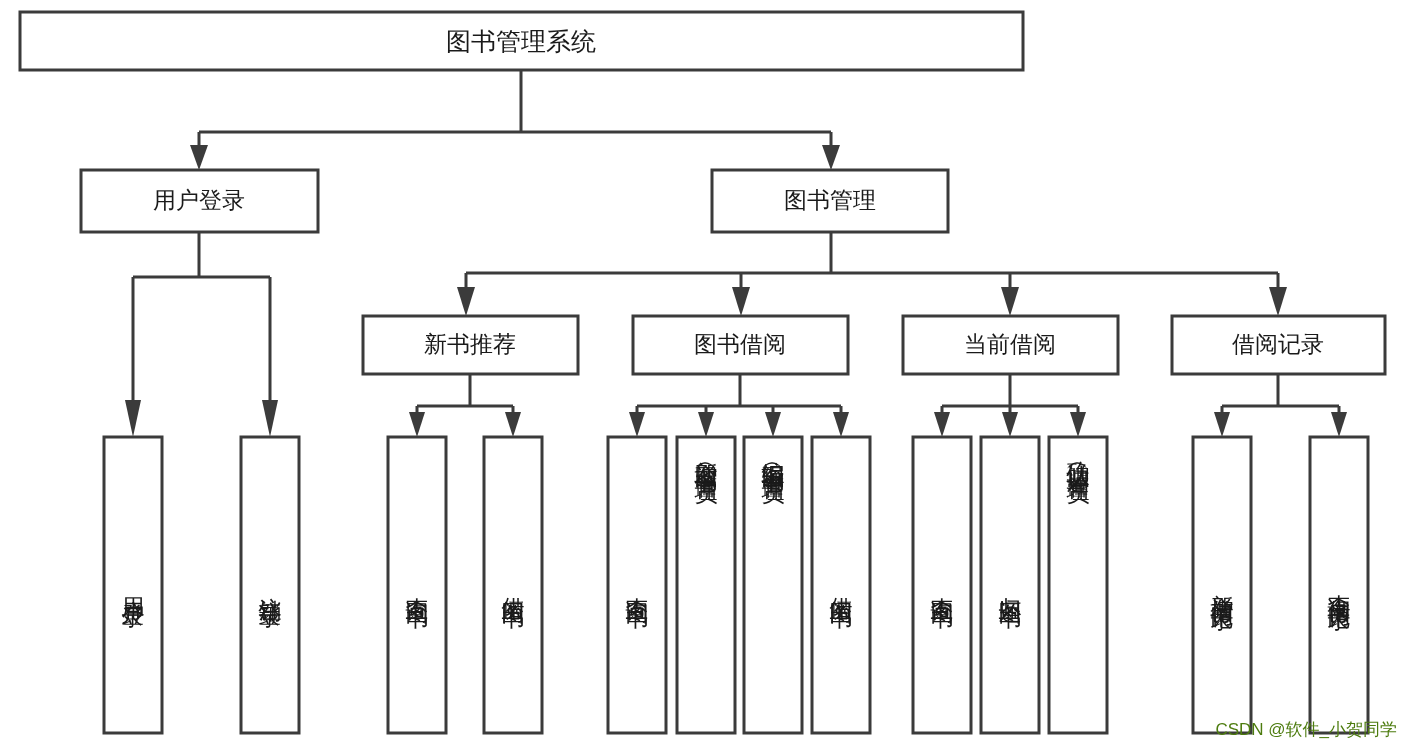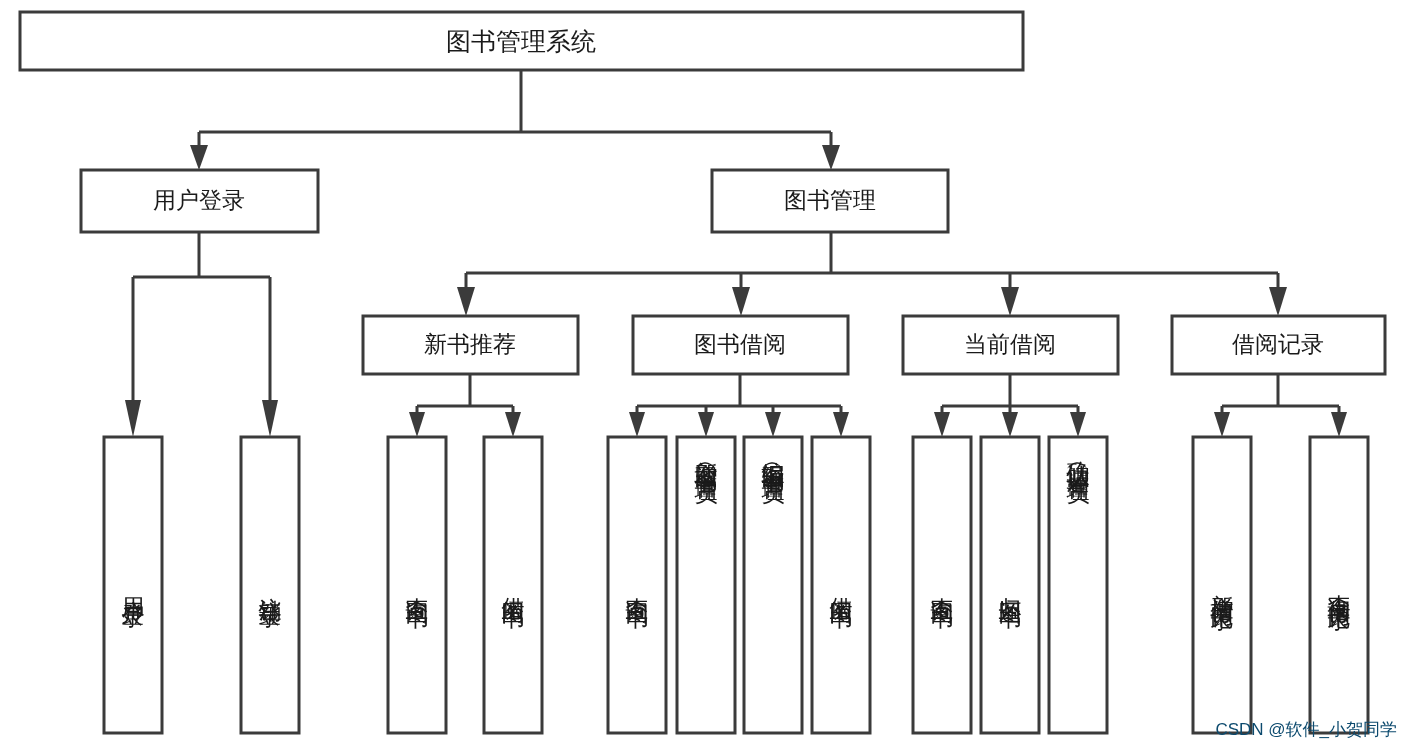--- a/index.html
+++ b/index.html
@@ -57,21 +57,21 @@
     letter-spacing: 3px;
     color: #1a1a1a;
     white-space: nowrap;
   }
   .watermark {
     position: absolute;
     right: 8px;
     bottom: 6px;
     font-family: "Liberation Sans", "DejaVu Sans", sans-serif;
     font-size: 17px;
-    color: #0c4a6e;
+    color: #4d7c0f;
     white-space: nowrap;
     pointer-events: none;
   }
 </style>
 </head>
 <body>
 
 <svg id="diagram" viewBox="0 0 1405 747">
 
   <g>

